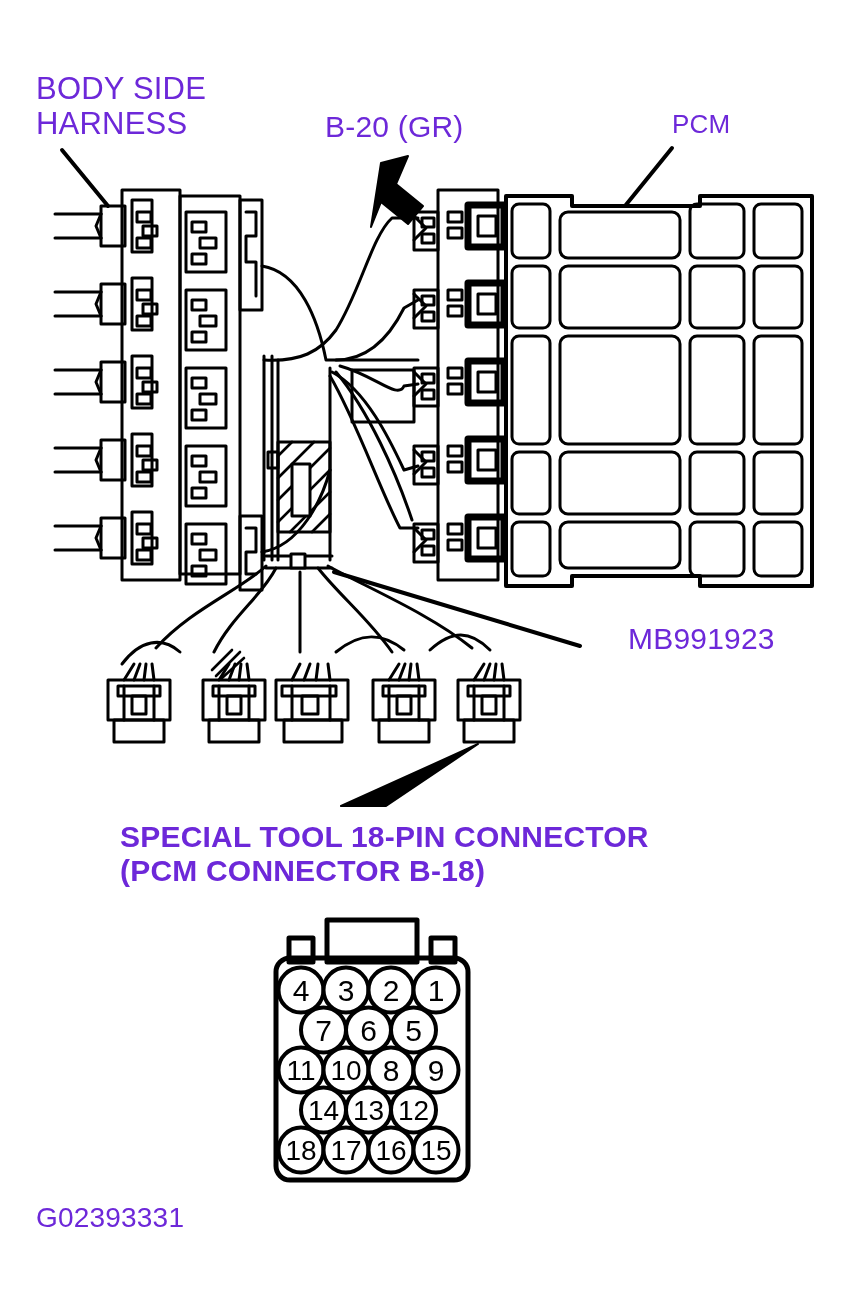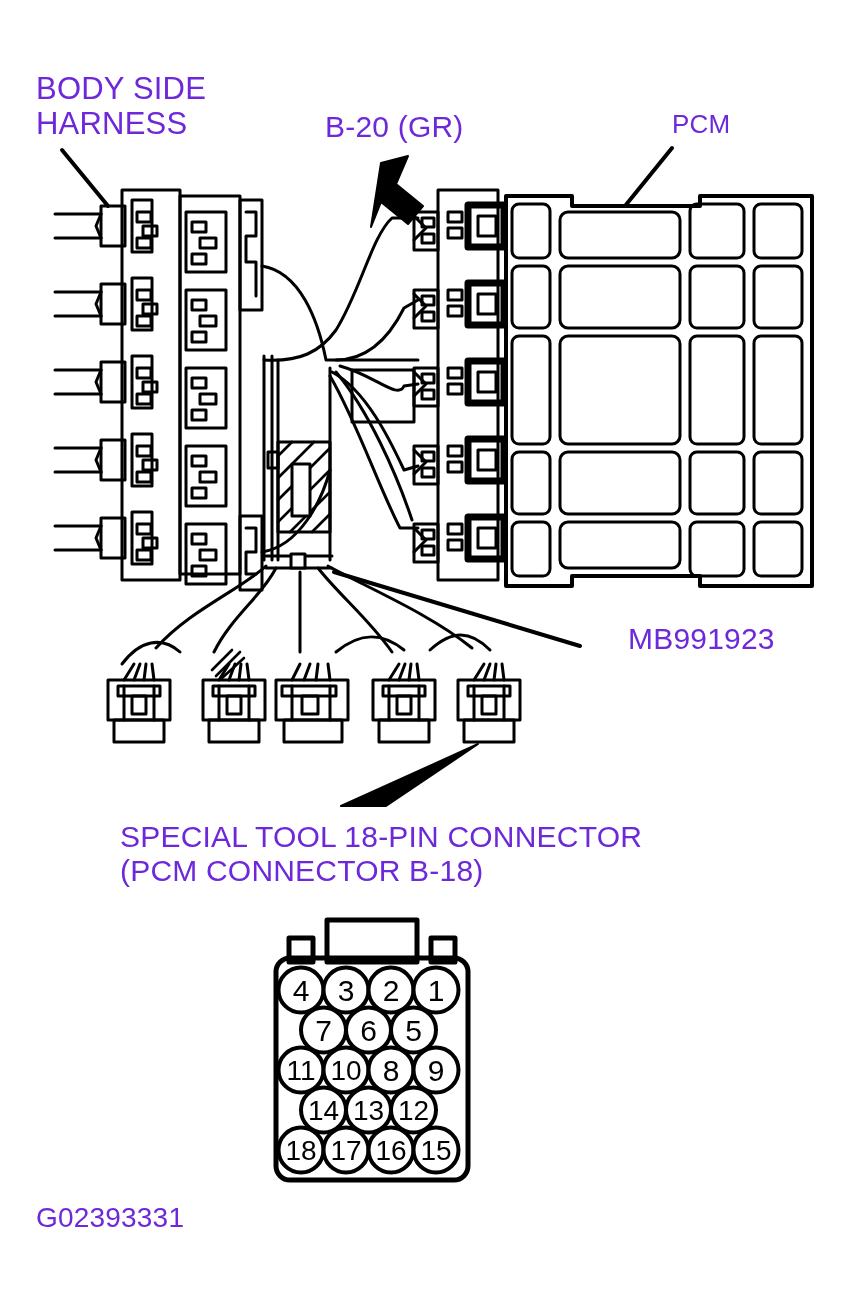--- a/index.html
+++ b/index.html
@@ -27,21 +27,21 @@
     font-family: "Liberation Sans", sans-serif;
     color: #6d28d9;
     white-space: pre;
     line-height: 1.12;
     letter-spacing: 0.2px;
   }
   #label-body-side-harness { left: 36px;  top: 72px;  font-size: 31px; }
   #label-b18             { left: 325px; top: 110px; font-size: 30px; }
   #label-pcm             { left: 672px; top: 110px; font-size: 26px; }
   #label-mb991923        { left: 583px; top: 622px; font-size: 30px; margin-left: 45px; }
-  #label-special-tool    { left: 120px; top: 820px; font-size: 30px; }
+  #label-special-tool    { left: 120px; top: 820px; font-size: 30px; font-weight: bold; }
   #label-figure-code     { left: 36px;  top: 1202px; font-size: 28px; }
 </style>
 </head>
 <body>
 
 <svg id="figure" viewBox="0 0 846 1300" xmlns="http://www.w3.org/2000/svg">
 
   <g fill="none" stroke="#000" stroke-width="3" stroke-linejoin="round" stroke-linecap="round">
 
     <g>

